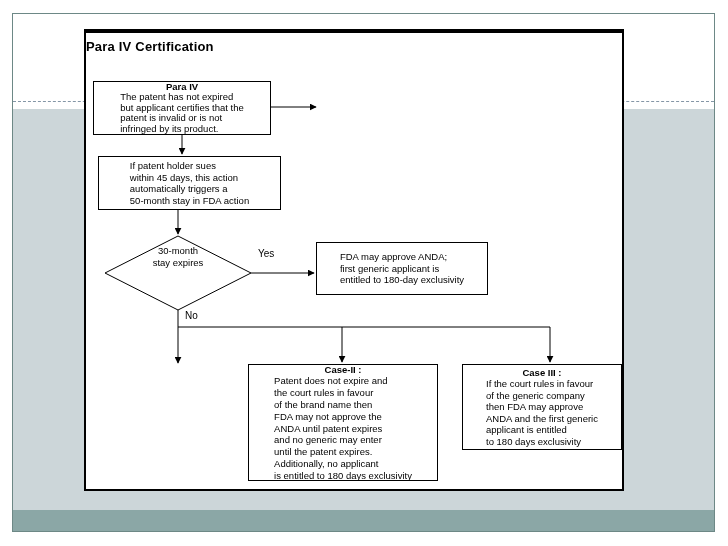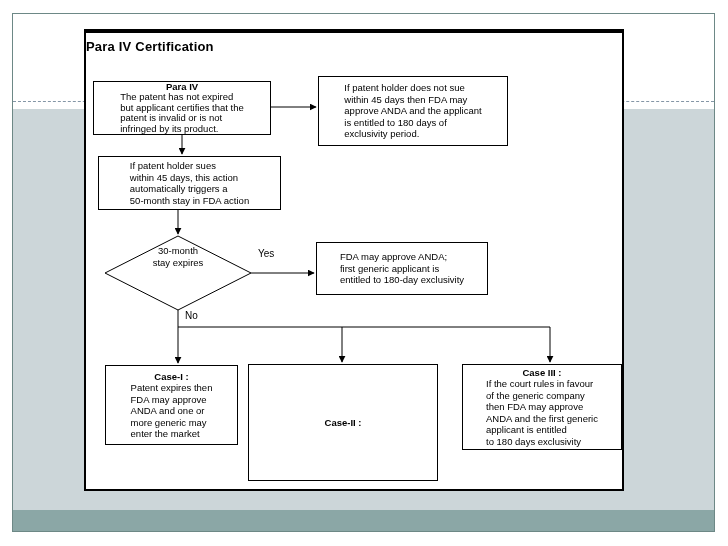--- a/index.html
+++ b/index.html
@@ -95,58 +95,52 @@
       </svg>
 
       <div class="box box-para-iv">
         <div class="hd">Para IV</div>
         <div class="bd">The patent has not expired
 but applicant certifies that the
 patent is invalid or is not
 infringed by its product.</div>
       </div>
 
-      <div class="box box-no-sue">
-        <div class="bd">If patent holder does not sue
-within 45 days then FDA may
-approve ANDA and the applicant
-is entitled to 180 days of
-exclusivity period.</div>
-      </div>
 
       <div class="box box-sues">
         <div class="bd">If patent holder sues
 within 45 days, this action
 automatically triggers a
 50-month stay in FDA action</div>
       </div>
 
       <div class="diamond-label">30-month
 stay expires</div>
 
       <div class="edge-label label-yes">Yes</div>
       <div class="edge-label label-no">No</div>
 
       <div class="box box-fda">
         <div class="bd">FDA may approve ANDA;
 first generic applicant is
 entitled to 180-day exclusivity</div>
       </div>
 
-      <div class="box box-case1">
-        <div class="hd">Case-I :</div>
-        <div class="bd">Patent expires then
-FDA may approve
-ANDA and one or
-more generic may
-enter the market</div>
-      </div>
 
       <div class="box box-case2">
         <div class="hd">Case-II :</div>
+        <div class="bd">Patent does not expire and
+the court rules in favour
+of the brand name then
+FDA may not approve the
+ANDA until patent expires
+and no generic may enter
+until the patent expires.
+Additionally, no applicant
+is entitled to 180 days exclusivity</div>
       </div>
 
       <div class="box box-case3">
         <div class="hd">Case III :</div>
         <div class="bd">If the court rules in favour
 of the generic company
 then FDA may approve
 ANDA and the first generic
 applicant is entitled
 to 180 days exclusivity</div>

